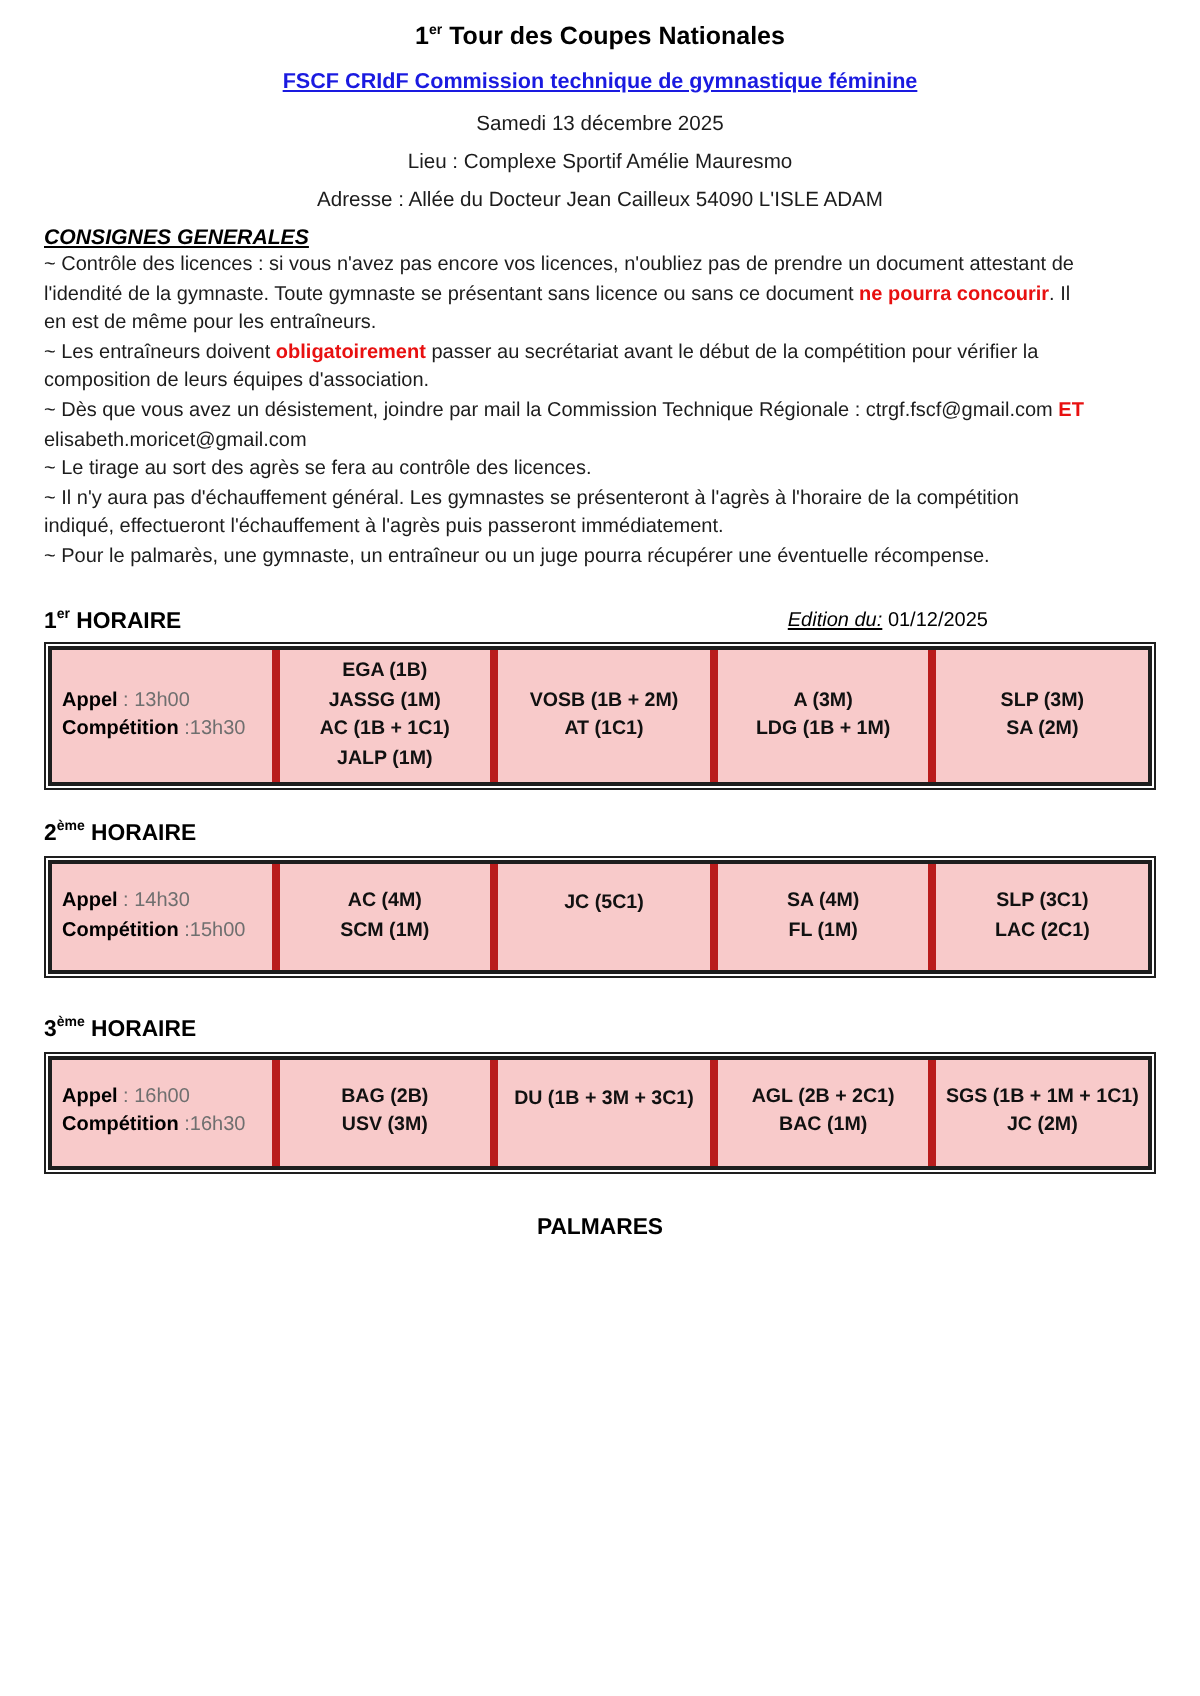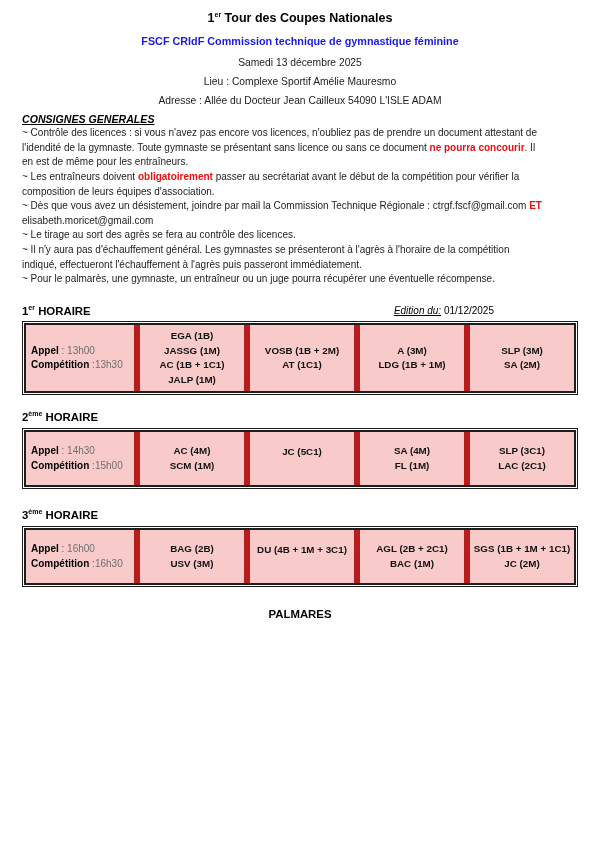--- a/index.html
+++ b/index.html
@@ -14,20 +14,21 @@
     overflow: hidden;
   }
   .doc-header { text-align: center; padding-top: 11px; }
   .title { font-size: 12.5px; font-weight: bold; color: #000; }
   .title sup, .horaire-title sup { font-size: 7px; vertical-align: super; }
   .subtitle { margin-top: 6px; }
   .subtitle-link {
     font-size: 10.8px;
     font-weight: bold;
     color: #1a1ae0;
+    text-decoration: underline;
     cursor: pointer;
   }
   .hdr-line { font-size: 10.3px; margin-top: 8px; color: #1c1c1c; }
   .content { padding: 0 22px; }
   .consignes-heading {
     margin-top: 7px;
     font-size: 10.6px;
     font-weight: bold;
     font-style: italic;
     text-decoration: underline;
@@ -57,21 +58,21 @@
     padding: 1px;
     background: #ffffff;
   }
   .htable {
     display: flex;
     border: 2px solid #1e1e1e;
     background: #f8caca;
   }
   .hcell {
     flex: 1 1 0;
-    border-left: 6px solid #b91c1c;
+    border-left: 4px solid #b91c1c;
     display: flex;
     flex-direction: column;
     justify-content: center;
     align-items: center;
     text-align: center;
     font-weight: bold;
     font-size: 9.8px;
     padding: 4px 1px;
     min-height: 53px;
     white-space: nowrap;
@@ -192,21 +193,21 @@
       <div class="htable t3">
         <div class="hcell hcell-left">
           <div class="line"><span class="lbl">Appel</span><span class="time"> : 16h00</span></div>
           <div class="line"><span class="lbl">Compétition</span><span class="time"> :16h30</span></div>
         </div>
         <div class="hcell">
             <div class="line">BAG (2B)</div>
             <div class="line">USV (3M)</div>
           </div>
         <div class="hcell single-raised">
-            <div class="line">DU (4B + 1M + 3C1)</div>
+            <div class="line">DU (1B + 3M + 3C1)</div>
           </div>
         <div class="hcell">
             <div class="line">AGL (2B + 2C1)</div>
             <div class="line">BAC (1M)</div>
           </div>
         <div class="hcell">
             <div class="line">SGS (1B + 1M + 1C1)</div>
             <div class="line">JC (2M)</div>
           </div>
       </div>

